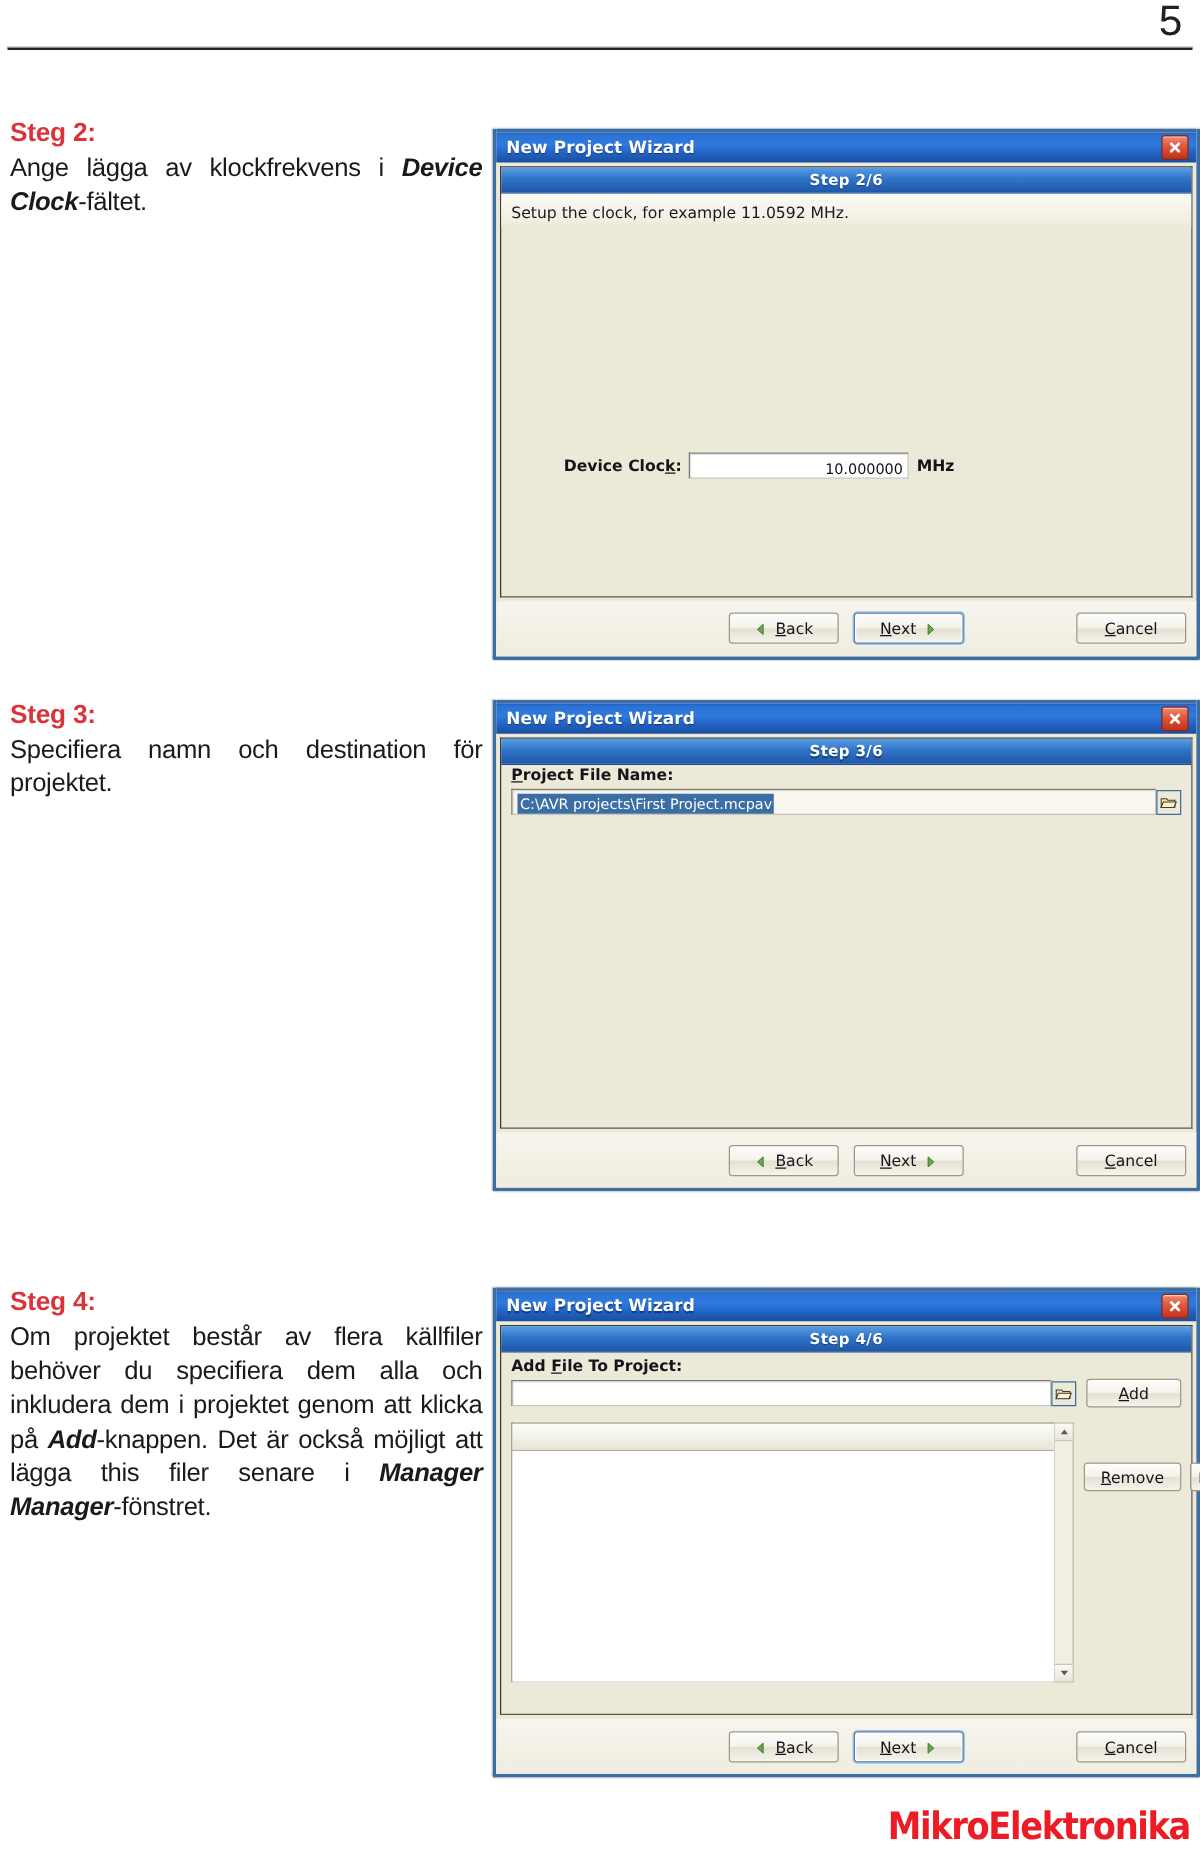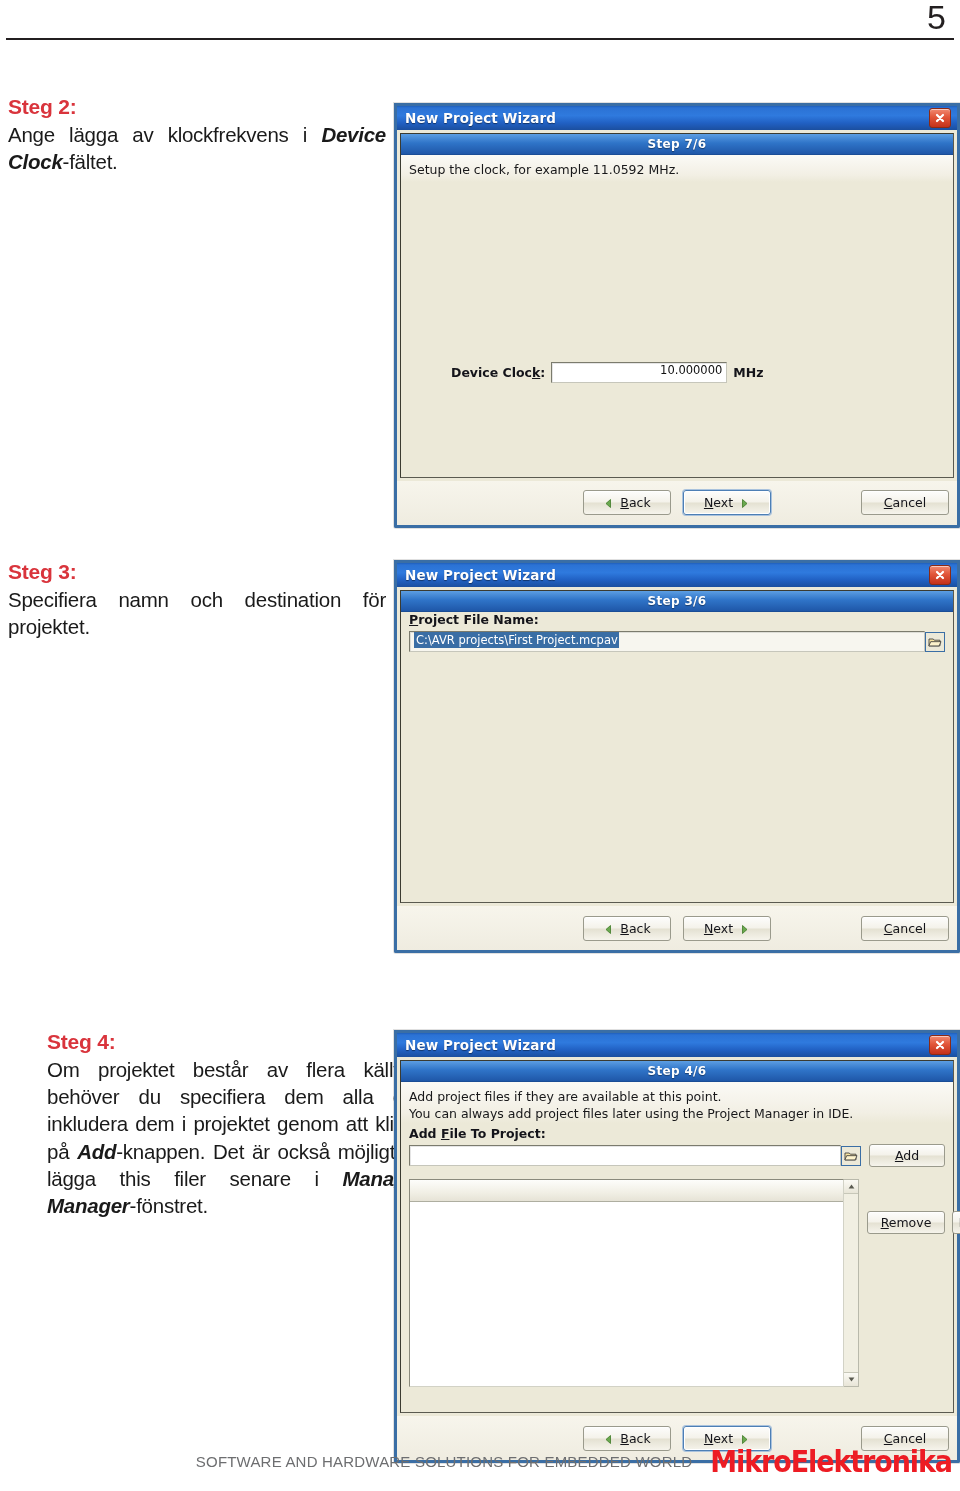--- a/index.html
+++ b/index.html
@@ -46,21 +46,21 @@
     font-size:20.5px;
     line-height:1.33;
     text-align:justify;
     color:#1a1a1a;
     letter-spacing:-0.25px;
   }
   .instr p b { font-weight:bold; font-style:italic; }
 
   #instr-2 { top:95px; }
   #instr-3 { top:560px; }
-  #instr-4 { top:1030px;margin-left:39px; }
+  #instr-4 { top:1030px; }
 
   
   .dlg {
     position:absolute;
     left:394px;
     width:566px;
     background:#ece9d8;
     border:3px solid #3a6ea5;
     border-top:none;
     border-radius:0 0 2px 2px;
@@ -138,21 +138,21 @@
   .textbox {
     background:#ffffff;
     border:1px solid #7b7b6d;
     border-right-color:#c6c6bb;
     border-bottom-color:#c6c6bb;
     box-shadow:inset 1px 1px 0 rgba(0,0,0,0.10);
     height:21px;
     font-size:11.5px;
     color:#101010;
     display:flex;
-    align-items:flex-start;
+    align-items:flex-end;
     padding:0 4px;
     font-family:"DejaVu Sans", sans-serif;
   }
   .textbox.right { justify-content:flex-end; }
 
   .sel-text {
     background:#3a6ea5;
     color:#ffffff;
     padding:1px 1px 1px 2px;
     font-size:11.5px;
@@ -295,21 +295,21 @@
 <div class="dlg" style="top:103px;">
   <div class="titlebar">
     <div class="title">New Project Wizard</div>
     <div class="closebtn">
       <svg width="12" height="12" viewBox="0 0 12 12">
           <path d="M3 3 L9 9 M9 3 L3 9" stroke="#ffffff" stroke-width="2.2" stroke-linecap="round"></path>
         </svg>
     </div>
   </div>
   <div class="client">
-    <div class="stepbar">Step 7/6</div>
+    <div class="stepbar">Step 2/6</div>
     <div class="descr">
       <div>Setup the clock, for example 11.0592 MHz.</div>
     </div>
     <div class="body-area" style="height:295px;position:relative;">
       <div style="position:absolute;left:50px;top:180px;display:flex;align-items:center;gap:6px;">
         <span class="fieldlabel"><span style="text-decoration:none;">Device Cloc</span><span class="underlined">k</span>:</span>
         <div class="textbox right" style="width:176px;">
           <span>10.000000</span>
         </div>
         <span class="fieldlabel">MHz</span>
@@ -392,24 +392,20 @@
   <div class="titlebar">
     <div class="title">New Project Wizard</div>
     <div class="closebtn">
       <svg width="12" height="12" viewBox="0 0 12 12">
           <path d="M3 3 L9 9 M9 3 L3 9" stroke="#ffffff" stroke-width="2.2" stroke-linecap="round"></path>
         </svg>
     </div>
   </div>
   <div class="client">
     <div class="stepbar">Step 4/6</div>
-    <div class="descr" style="padding-bottom:1px;">
-      <div>Add project files if they are available at this point.</div>
-      <div>You can always add project files later using the Project Manager in IDE.</div>
-    </div>
     <div class="body-area" style="height:286px;padding-bottom:6px;">
       <div class="fieldlabel" style="margin-top:3px;">Add <span class="underlined">F</span>ile To Project:</div>
 
       <div style="display:flex;align-items:center;gap:8px;margin-top:3px;">
         <div style="flex:1;display:flex;align-items:center;">
           <div class="textbox" style="flex:1;">
             <span></span>
           </div>
           <div class="browse-btn">
             <svg width="14" height="12" viewBox="0 0 16 14">
@@ -472,15 +468,14 @@
     </div>
     <div class="fb-right">
       <div class="btn">
         <span><span class="underlined">C</span>ancel</span>
       </div>
     </div>
   </div>
 </div>
 
 <div class="brandline">
-  <div class="tagline">SOFTWARE AND HARDWARE SOLUTIONS FOR EMBEDDED WORLD</div>
   <div class="logo">MikroElektronika</div>
 </div>
 
 </body></html>

